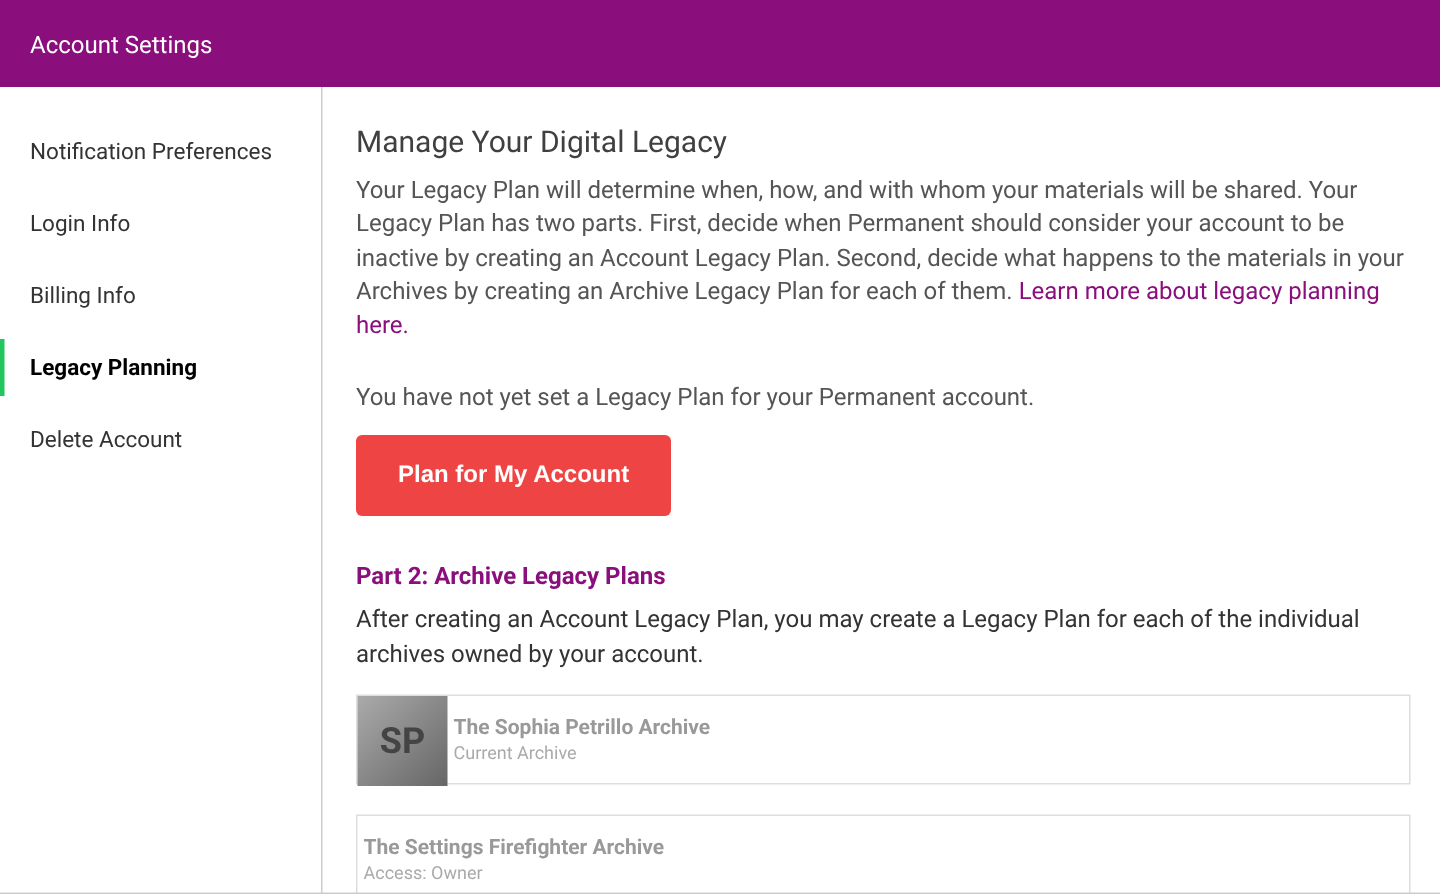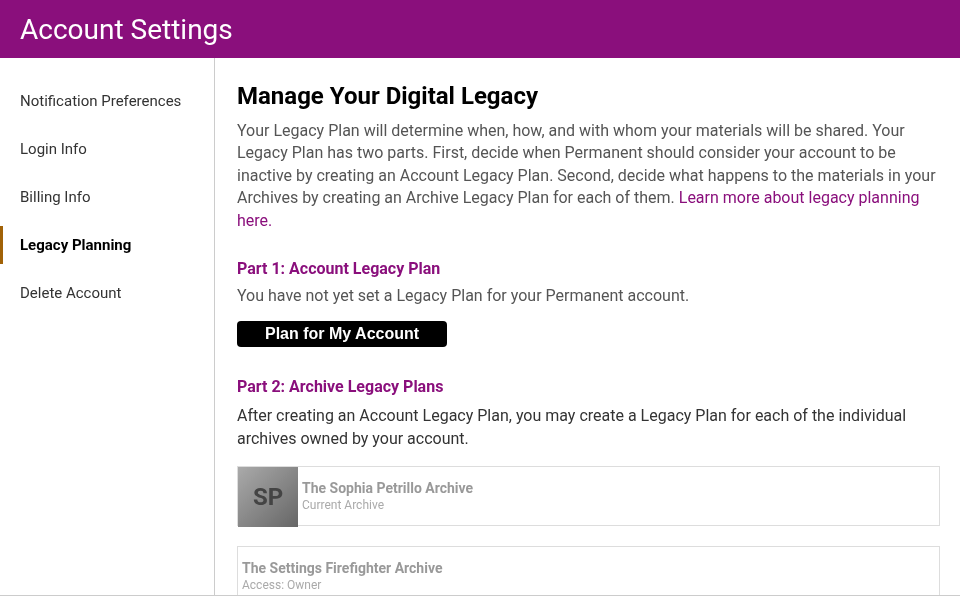--- a/index.html
+++ b/index.html
@@ -16,21 +16,21 @@
     }
     .header {
       background: #8a0f7c;
       color: #fff;
       padding: 16px 20px;
       height: 58px;
       display: flex;
       align-items: center;
     }
     .header-title {
-      font-size: 28px;
+      font-size: 16px;
       font-weight: 400;
       text-align: right;
     }
     .container {
       display: flex;
       height: calc(596px - 58px);
     }
     .sidebar {
       width: 215px;
       border-right: 1px solid #ccc;
@@ -40,32 +40,32 @@
     .sidebar-item {
       padding: 10px 20px;
       font-size: 15px;
       color: #333;
       cursor: pointer;
       margin-bottom: 10px;
     }
     .sidebar-item.active {
       font-weight: 700;
       color: #000;
-      border-left: 3px solid #a16207;
+      border-left: 3px solid #22c55e;
       padding-left: 17px;
     }
     .main {
       flex: 1;
       padding: 24px 20px 24px 22px;
       overflow-y: auto;
     }
     .page-title {
-      font-size: 24px;
-      font-weight: 700;
-      color: #000000;
+      font-size: 20px;
+      font-weight: 400;
+      color: #404040;
       margin-bottom: 10px;
     }
     .page-description {
       font-size: 16px;
       color: #555;
       line-height: 1.4;
       margin-bottom: 27px;
     }
     .page-description a {
       color: #8a0f7c;
@@ -76,25 +76,25 @@
       font-weight: 700;
       color: #8a0f7c;
       margin-bottom: 8px;
     }
     .part1-subtext {
       font-size: 16px;
       color: #555;
       margin-bottom: 16px;
     }
     .primary-button {
-      background: #000000;
+      background: #ef4444;
       color: #fff;
       border: none;
       border-radius: 4px;
-      padding: 4px 28px;
+      padding: 18px 28px;
       font-size: 16px;
       font-weight: 700;
       cursor: pointer;
       margin-bottom: 30px;
     }
     .part2-subtext {
       font-size: 16px;
       color: #333;
       line-height: 1.45;
       margin-bottom: 16px;
@@ -172,21 +172,20 @@
       <span>Delete Account</span>
     </div>
   </div>
 
   <div class="main">
     <h1 class="page-title">Manage Your Digital Legacy</h1>
     <p class="page-description">
       <span>Your Legacy Plan will determine when, how, and with whom your materials will be shared. Your Legacy Plan has two parts. First, decide when Permanent should consider your account to be inactive by creating an Account Legacy Plan. Second, decide what happens to the materials in your Archives by creating an Archive Legacy Plan for each of them.  </span><a href="#">Learn more about legacy planning here.</a>
     </p>
 
-    <h2 class="section-heading">Part 1: Account Legacy Plan</h2>
     <p class="part1-subtext">You have not yet set a Legacy Plan for your Permanent account.</p>
     <button class="primary-button">Plan for My Account</button>
 
     <h2 class="section-heading">Part 2: Archive Legacy Plans</h2>
     <p class="part2-subtext">After creating an Account Legacy Plan, you may create a Legacy Plan for each of the individual archives owned by your account.</p>
 
     <div class="archive-list">
       <div class="archive-item">
         <div class="archive-thumb">
           <span>SP</span>

